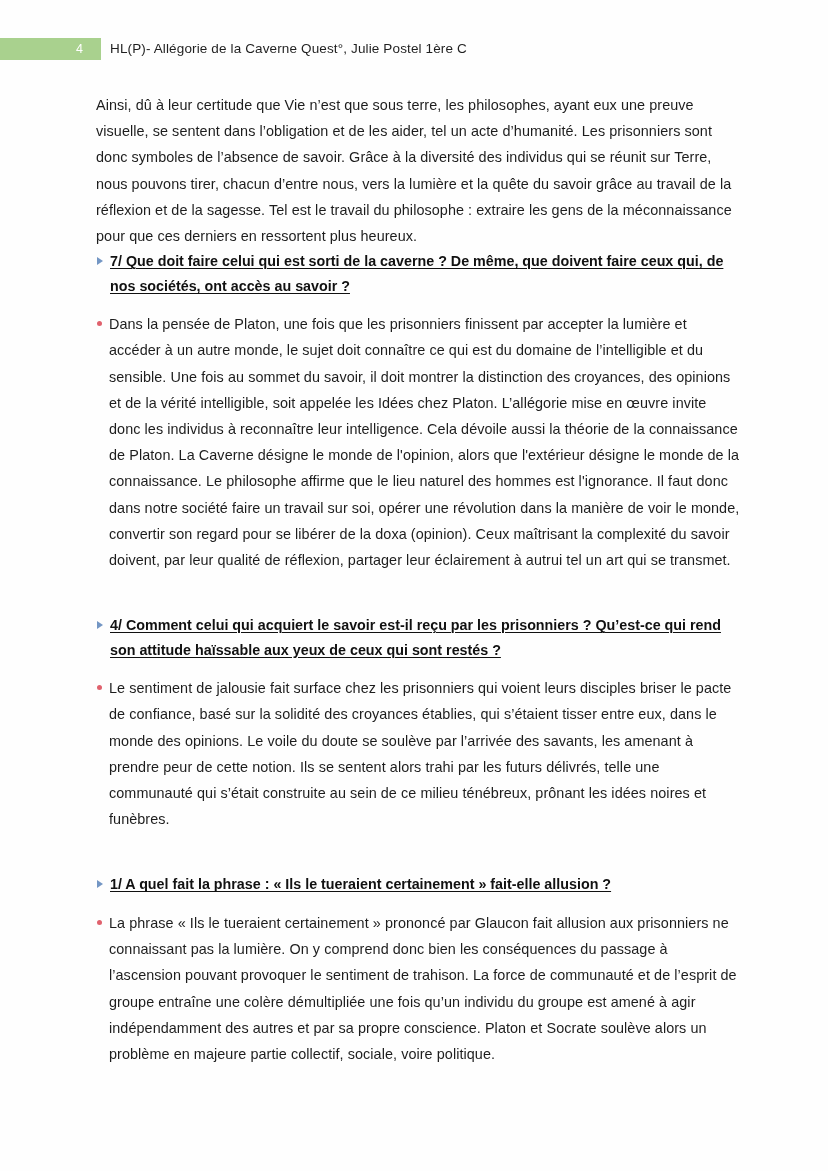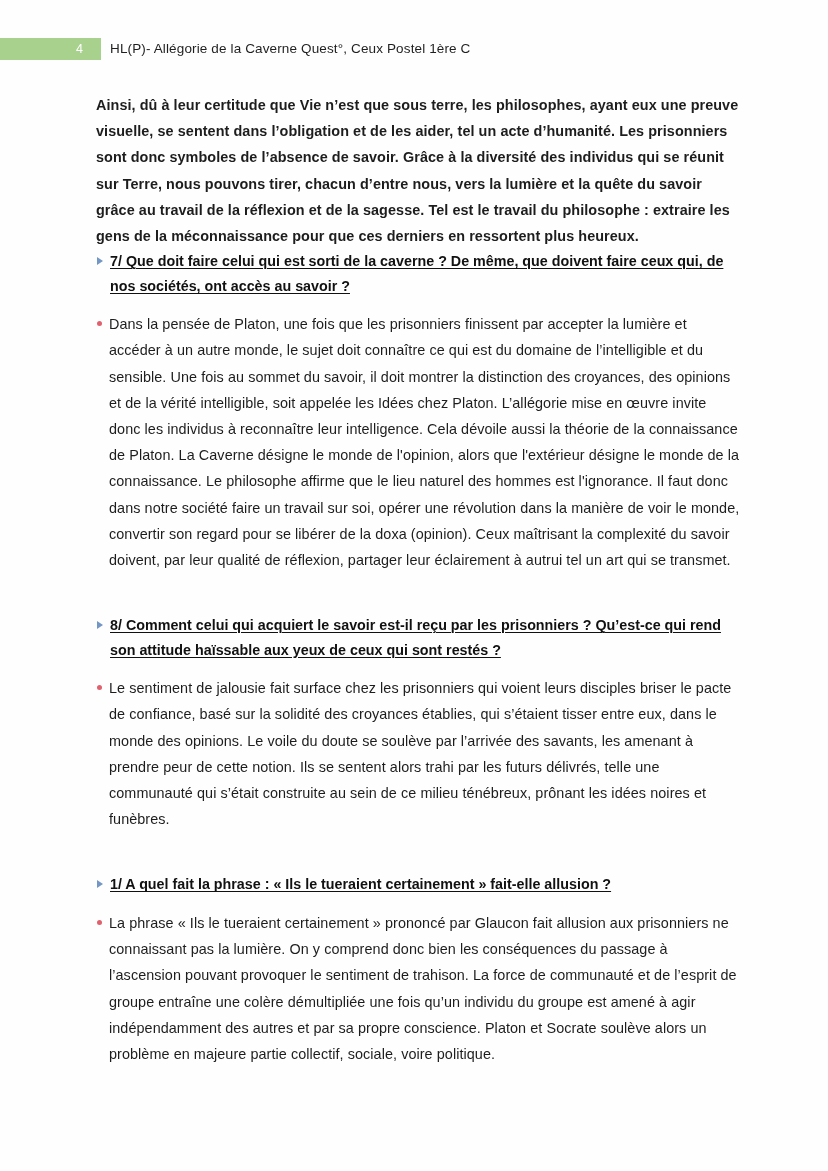--- a/index.html
+++ b/index.html
@@ -79,21 +79,20 @@
     font-size: 14.4px;
     line-height: 26.2px;
     color: #1d1d1d;
     text-align: left;
     letter-spacing: 0.005em;
   }
 
   
   .intro {
     margin-bottom: 48px;
-    font-weight: bold;
   }
 
   
   .qa-block {
     margin-bottom: 40px;
   }
   .question {
     position: relative;
     margin: 0 0 13px 0;
     padding-left: 14px;
@@ -139,42 +138,42 @@
   .gap-q9 { margin-top: 6px; }
 </style>
 </head>
 <body>
 
 <div class="page">
 
   <div class="page-header">
     <div class="header-band"></div>
     <div class="header-pagenum">4</div>
-    <div class="header-title">HL(P)- Allégorie de la Caverne Quest°, Ceux Postel 1ère C</div>
+    <div class="header-title">HL(P)- Allégorie de la Caverne Quest°, Julie Postel 1ère C</div>
   </div>
 
   <div class="content">
 
     <p class="body-para intro">Ainsi, dû à leur certitude que Vie n’est que sous terre, les philosophes, ayant eux une preuve visuelle, se sentent dans l’obligation et de les aider, tel un acte d’humanité. Les prisonniers sont donc symboles de l’absence de savoir. Grâce à la diversité des individus qui se réunit sur Terre, nous pouvons tirer, chacun d’entre nous, vers la lumière et la quête du savoir grâce au travail de la réflexion et de la sagesse. Tel est le travail du philosophe : extraire les gens de la méconnaissance pour que ces derniers en ressortent plus heureux.</p>
 
     <div class="qa-block">
       <div class="question">
         <span class="tri-bullet"></span>
         <span class="q-text">7/ Que doit faire celui qui est sorti de la caverne ? De même, que doivent faire ceux qui, de nos sociétés, ont accès au savoir ?</span>
       </div>
       <p class="body-para answer">
         <span class="dot-bullet"></span>
         <span>Dans la pensée de Platon, une fois que les prisonniers finissent par accepter la lumière et accéder à un autre monde, le sujet doit connaître ce qui est du domaine de l’intelligible et du sensible. Une fois au sommet du savoir, il doit montrer la distinction des croyances, des opinions et de la vérité intelligible, soit appelée les Idées chez Platon. L’allégorie mise en œuvre invite donc les individus à reconnaître leur intelligence. Cela dévoile aussi la théorie de la connaissance de Platon. La Caverne désigne le monde de l'opinion, alors que l'extérieur désigne le monde de la connaissance. Le philosophe affirme que le lieu naturel des hommes est l'ignorance. Il faut donc dans notre société faire un travail sur soi, opérer une révolution dans la manière de voir le monde, convertir son regard pour se libérer de la doxa (opinion). Ceux maîtrisant la complexité du savoir doivent, par leur qualité de réflexion, partager leur éclairement à autrui tel un art qui se transmet.</span>
       </p>
     </div>
 
     <div class="qa-block gap-q8">
       <div class="question">
         <span class="tri-bullet"></span>
-        <span class="q-text">8/ Comment celui qui acquiert le savoir est-il reçu par les prisonniers ? Qu’est-ce qui rend son attitude haïssable aux yeux de ceux qui sont restés ?</span>
+        <span class="q-text">4/ Comment celui qui acquiert le savoir est-il reçu par les prisonniers ? Qu’est-ce qui rend son attitude haïssable aux yeux de ceux qui sont restés ?</span>
       </div>
       <p class="body-para answer">
         <span class="dot-bullet"></span>
         <span>Le sentiment de jalousie fait surface chez les prisonniers qui voient leurs disciples briser le pacte de confiance, basé sur la solidité des croyances établies, qui s’étaient tisser entre eux, dans le monde des opinions. Le voile du doute se soulève par l’arrivée des savants, les amenant à prendre peur de cette notion. Ils se sentent alors trahi par les futurs délivrés, telle une communauté qui s’était construite au sein de ce milieu ténébreux, prônant les idées noires et funèbres.</span>
       </p>
     </div>
 
     <div class="qa-block gap-q9">
       <div class="question">
         <span class="tri-bullet"></span>

